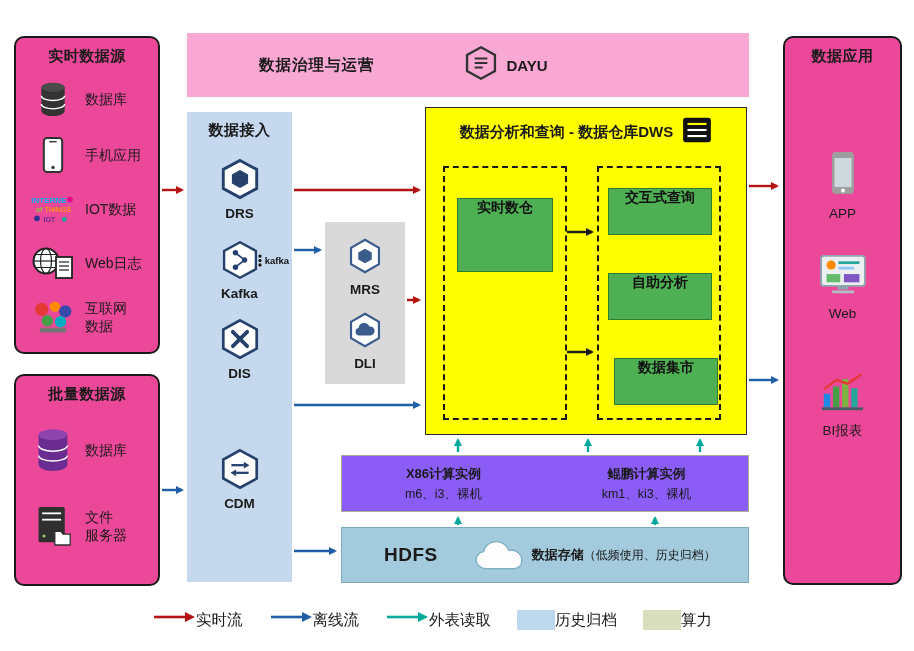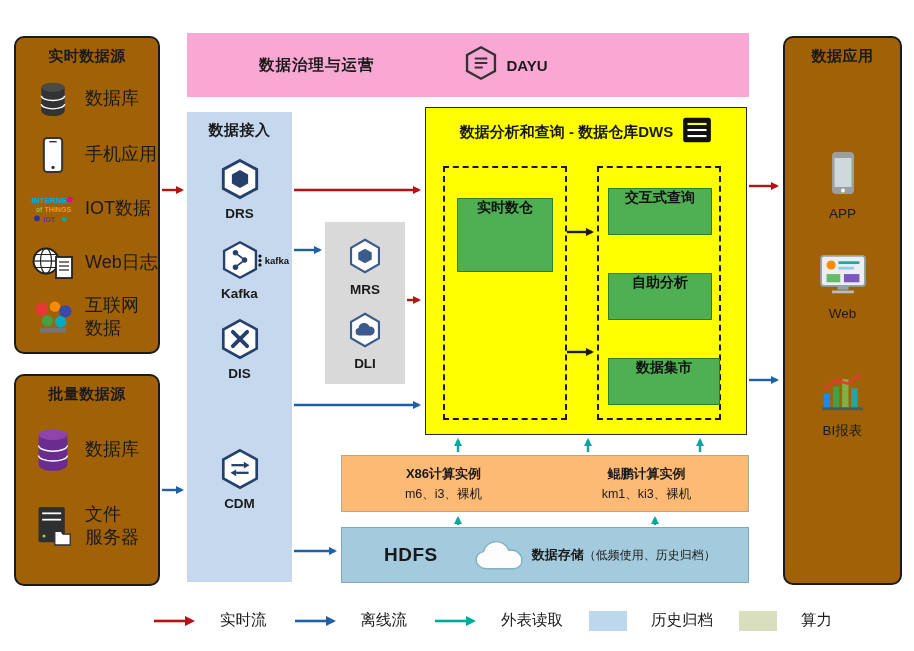--- a/index.html
+++ b/index.html
@@ -1,29 +1,29 @@
 <!DOCTYPE html>
 <html><head>
 <meta charset="utf-8">
 <style>
   * { box-sizing: border-box; margin: 0; padding: 0; }
   html, body { background: #ffffff; }
   .canvas {
     position: relative; width: 914px; height: 651px; background: #fff;
     font-family: "Liberation Sans", "DejaVu Sans", sans-serif; color: #1a1a1a; overflow: hidden;
   }
-  .outline-box { position: absolute; border: 2px solid #1a1a1a; border-radius: 10px; background: #a16207; }
+  .outline-box { position: absolute; border: 2px solid #1a1a1a; border-radius: 10px; background: #ec4899; }
   #realtime-box { left: 14px; top: 36px; width: 146px; height: 318px; }
   #batch-box    { left: 14px; top: 374px; width: 146px; height: 212px; }
   #apps-box     { left: 783px; top: 36px; width: 119px; height: 549px; }
   .box-title { font-weight: 700; font-size: 15px; text-align: center; padding-top: 9px; letter-spacing: .5px; }
 
   .src-item { position: absolute; left: 12px; display: flex; align-items: center; gap: 7px; height: 46px; }
   .src-icon { width: 50px; flex: 0 0 50px; display: flex; align-items: center; justify-content: center; }
-  .src-label { font-size: 18px; line-height: 1.3; white-space: pre-line; }
+  .src-label { font-size: 14px; line-height: 1.3; white-space: pre-line; }
 
   .banner { position: absolute; left: 187px; top: 33px; width: 562px; height: 64px; background: #f9a8d4;
             display: flex; align-items: center; padding-left: 72px; }
   .banner-title { font-weight: 700; font-size: 15.5px; letter-spacing: 1px; }
   .dayu-group { display: flex; align-items: center; gap: 8px; margin-left: 88px; }
   .dayu-label { font-weight: 700; font-size: 15px; }
 
   .ing-col { position: absolute; left: 187px; top: 112px; width: 105px; height: 470px; background: #C5D8ED; }
   .ing-item { position: absolute; width: 100%; text-align: center; }
   .ing-label { font-weight: 700; font-size: 13.5px; margin-top: 2px; }
@@ -36,41 +36,41 @@
 
   .dws-box { position: absolute; left: 425px; top: 107px; width: 322px; height: 328px; background: #FFFF00;
              border: 1px solid #2b2b2b; }
   .dws-title-row { display: flex; align-items: center; justify-content: center; gap: 9px; padding-top: 9px; }
   .dws-title { font-weight: 700; font-size: 15px; }
   .dashed-box { position: absolute; top: 58px; width: 124px; height: 254px; border: 2px dashed #1a1a1a; }
   .dashed-left { left: 17px; } .dashed-right { left: 171px; }
   .green-box { position: absolute; background: #4FB053; border: 1px solid #2E7D32; display: flex;
                justify-content: center; font-weight: 700; font-size: 14px; color: #111; }
 
-  .compute-box { position: absolute; left: 341px; top: 455px; width: 408px; height: 57px; background: #fdba74;
+  .compute-box { position: absolute; left: 341px; top: 455px; width: 408px; height: 57px; background: #8b5cf6;
                  border: 1px solid #A9AE93; display: flex; }
   .compute-half { flex: 1; display: flex; flex-direction: column; align-items: center; justify-content: center; gap: 3px; }
   .compute-title { font-weight: 700; font-size: 13px; }
   .compute-specs { font-size: 12.5px; }
 
   .hdfs-box { position: absolute; left: 341px; top: 527px; width: 408px; height: 56px; background: #A3CBDD;
               border: 1px solid #7FA8BC; display: flex; align-items: center; padding-left: 42px; }
   .hdfs-label { font-weight: 700; font-size: 19px; letter-spacing: .5px; }
   .cloud-wrap { margin-left: 36px; display: flex; align-items: center; }
   .obs-text { margin-left: 8px; line-height: 1.3; }
   .obs-line1, .obs-line2 { font-weight: 700; font-size: 13px; }
   .obs-note { font-weight: 400; font-size: 12px; }
 
   .app-item { position: absolute; width: 100%; text-align: center; }
   .app-label { font-size: 13.5px; margin-top: 6px; }
 
   .arrows { position: absolute; left: 0; top: 0; pointer-events: none; }
 
   .legend { position: absolute; left: 152px; top: 610px; display: flex; align-items: center; gap: 26px; font-size: 15.5px; }
-  .legend-item { display: flex; align-items: center; gap: 24px; }
+  .legend-item { display: flex; align-items: flex-start; gap: 0; }
 </style>
 </head>
 <body>
 
 <div class="canvas">
 
   <div class="outline-box" id="realtime-box">
     <div class="box-title">实时数据源</div>
 
     <div class="src-item" style="top:38px">
@@ -287,21 +287,21 @@
         <span>实时数仓</span>
       </div>
     </div>
     <div class="dashed-box dashed-right">
       <div class="green-box" style="left:9px;top:20px;width:104px;height:47px">
         <span>交互式查询</span>
       </div>
       <div class="green-box" style="left:9px;top:105px;width:104px;height:47px">
         <span>自助分析</span>
       </div>
-      <div class="green-box" style="left:9px;top:190px;width:112px;height:47px">
+      <div class="green-box" style="left:15px;top:190px;width:104px;height:47px">
         <span>数据集市</span>
       </div>
     </div>
   </div>
 
   <div class="compute-box">
     <div class="compute-half">
       <div class="compute-title">X86计算实例</div>
       <div class="compute-specs">m6、i3、裸机</div>
     </div>

